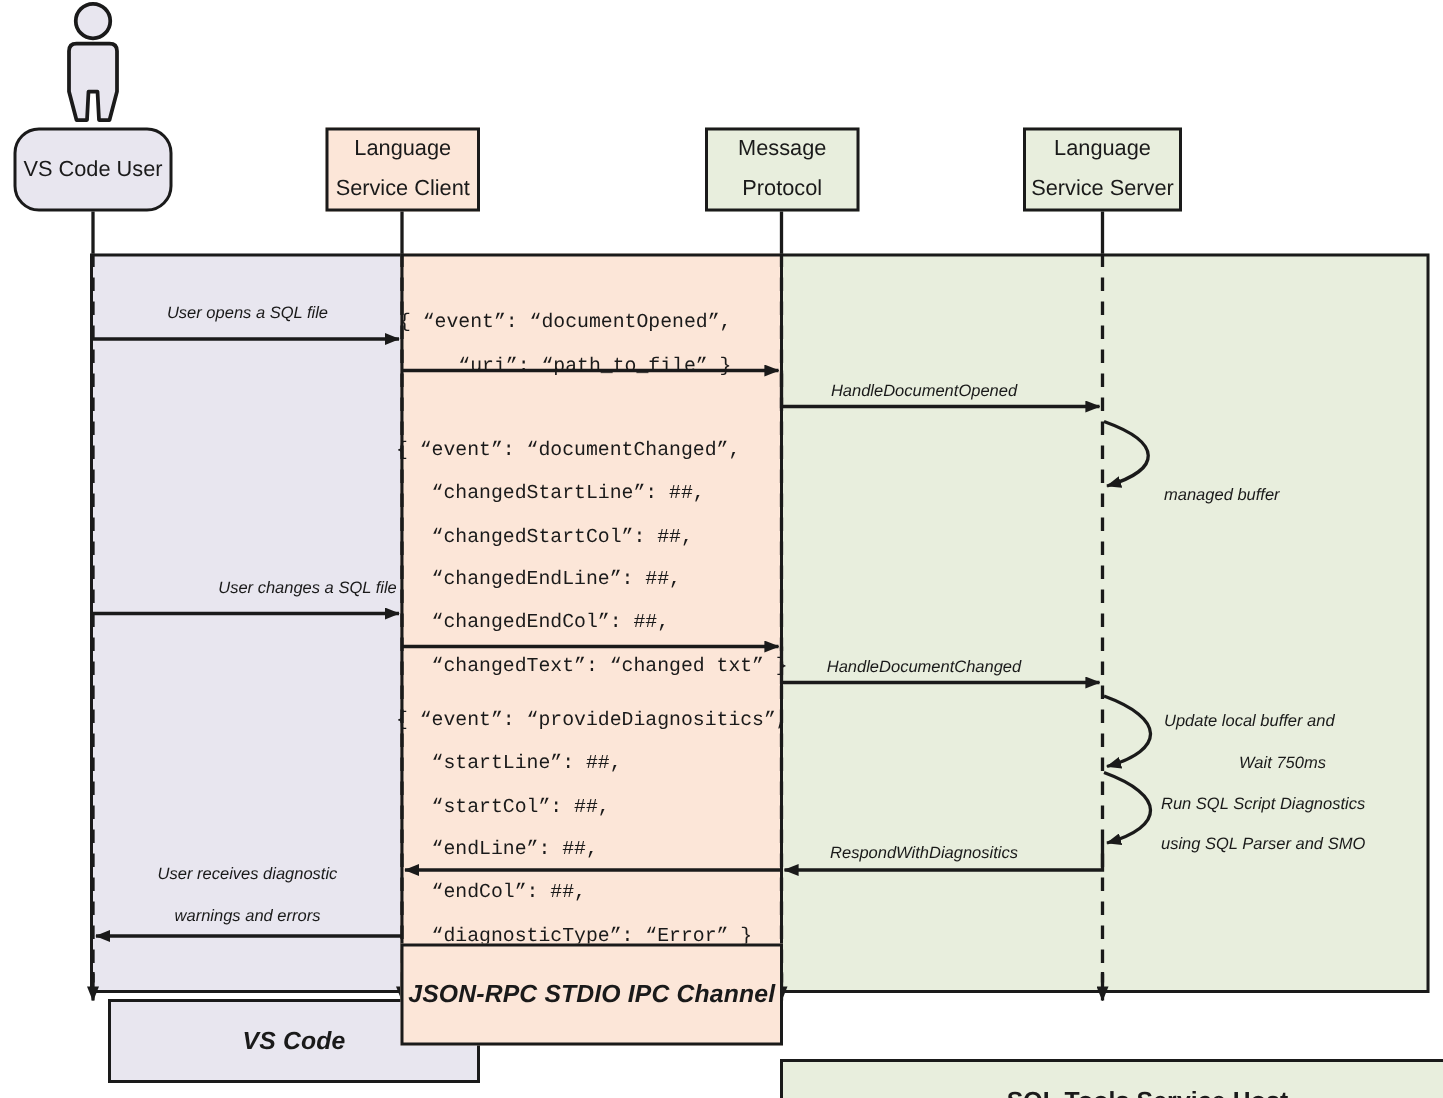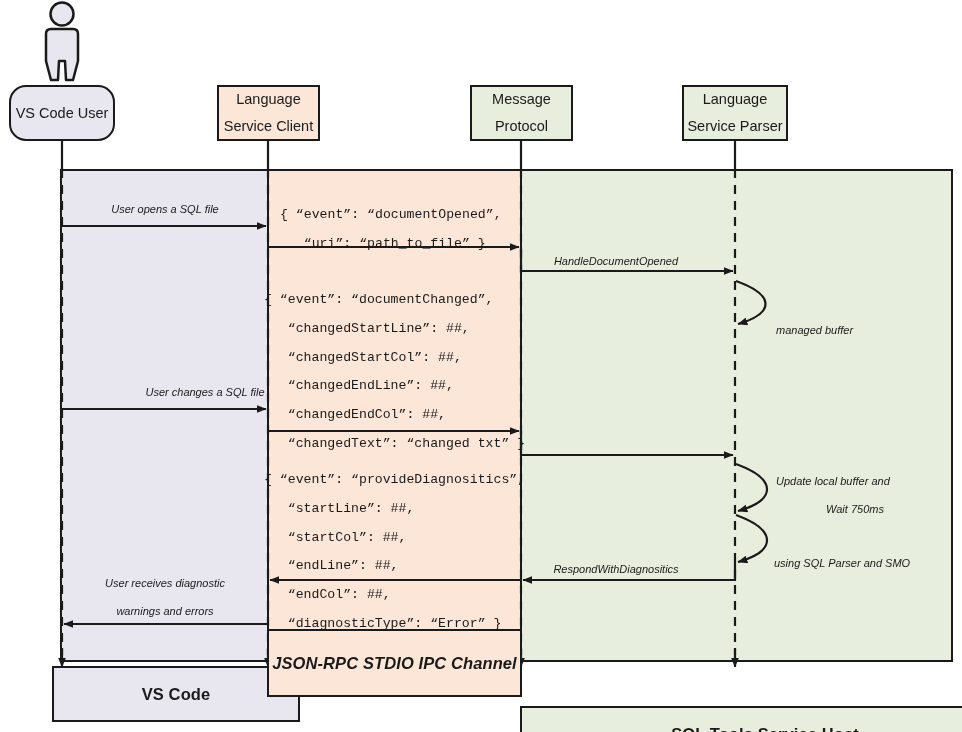--- a/index.html
+++ b/index.html
@@ -54,21 +54,21 @@
   <div class="pbox ipc" style="left:217px;top:85px;width:103px;height:56px;">
     <span>Language</span>
     <span>Service Client</span>
   </div>
   <div class="pbox host" style="left:470px;top:85px;width:103px;height:56px;">
     <span>Message</span>
     <span>Protocol</span>
   </div>
   <div class="pbox host" style="left:682px;top:85px;width:106px;height:56px;">
     <span>Language</span>
-    <span>Service Parser</span>
+    <span>Service Server</span>
   </div>
 
   <svg class="ov">
     <defs>
       <marker id="ah" markerWidth="10" markerHeight="8" refX="9.4" refY="4" orient="auto" markerUnits="userSpaceOnUse">
         <path d="M0,0 L10,4 L0,8 z" fill="#1a1a1a"></path>
       </marker>
     </defs>
 
     <g stroke="#1a1a1a" stroke-width="2.2">
@@ -116,45 +116,47 @@
 
     <line x1="268" y1="624" x2="64" y2="624" stroke="#1a1a1a" stroke-width="2.2" marker-end="url(#ah)"></line>
   </svg>
 
   <div class="lbl c" style="left:165px;top:199px;">User opens a SQL file</div>
   <div class="lbl c" style="left:165px;top:382px;margin-left:40px;">User changes a SQL file</div>
   <div class="lbl c" style="left:165px;top:573px;">User receives diagnostic</div>
   <div class="lbl c" style="left:165px;top:601px;">warnings and errors</div>
 
   <div class="lbl c" style="left:616px;top:251px;">HandleDocumentOpened</div>
+  <div class="lbl c" style="left:616px;top:435px;">HandleDocumentChanged</div>
   <div class="lbl c" style="left:616px;top:559px;">RespondWithDiagnositics</div>
 
   <div class="lbl" style="left:776px;top:320px;">managed buffer</div>
 
   <div class="lbl" style="left:776px;top:471px;">Update local buffer and</div>
   <div class="lbl c" style="left:855px;top:499px;">Wait 750ms</div>
 
+  <div class="lbl" style="left:774px;top:526px;">Run SQL Script Diagnostics</div>
   <div class="lbl" style="left:774px;top:553px;">using SQL Parser and SMO</div>
 
-  <div class="json" style="left:280px;top:201px;">{ “event”: “documentOpened”,
+  <div class="json" style="left:266px;top:201px;text-align:right;">{ “event”: “documentOpened”,
    “uri”: “path_to_file” }</div>
   <div class="json" style="left:264px;top:286px;">{ “event”: “documentChanged”,
    “changedStartLine”: ##,
    “changedStartCol”: ##,
    “changedEndLine”: ##,
    “changedEndCol”: ##,
    “changedText”: “changed txt” }</div>
   <div class="json" style="left:264px;top:466px;">{ “event”: “provideDiagnositics”,
    “startLine”: ##,
    “startCol”: ##,
    “endLine”: ##,
    “endCol”: ##,
    “diagnosticType”: “Error” }</div>
 
-  <div class="footcell vs" style="left:52px;top:666px;width:248px;height:56px;">
+  <div class="footcell vs" style="left:72px;top:666px;width:248px;height:56px;font-style:italic;">
     <span>VS Code</span>
   </div>
   <div class="footcell ipc" style="left:267px;top:629px;width:255px;height:68px;font-style:italic;">
     <span>JSON-RPC STDIO IPC Channel</span>
   </div>
   <div class="footcell host" style="left:520px;top:666px;width:490px;height:56px;margin-top:40px;">
     <span>SQL Tools Service Host</span>
   </div>
 
 </div>

